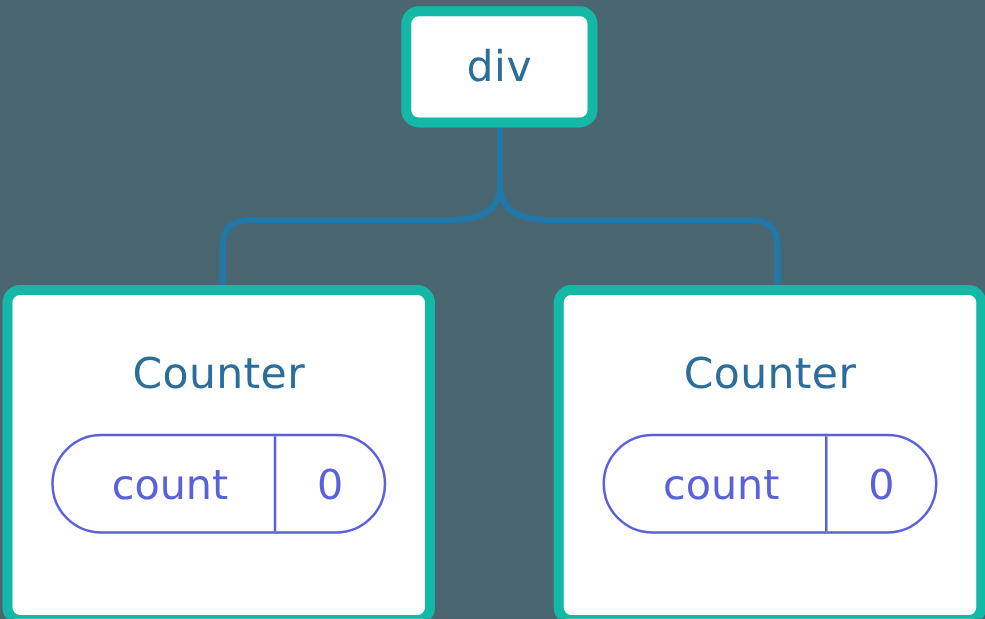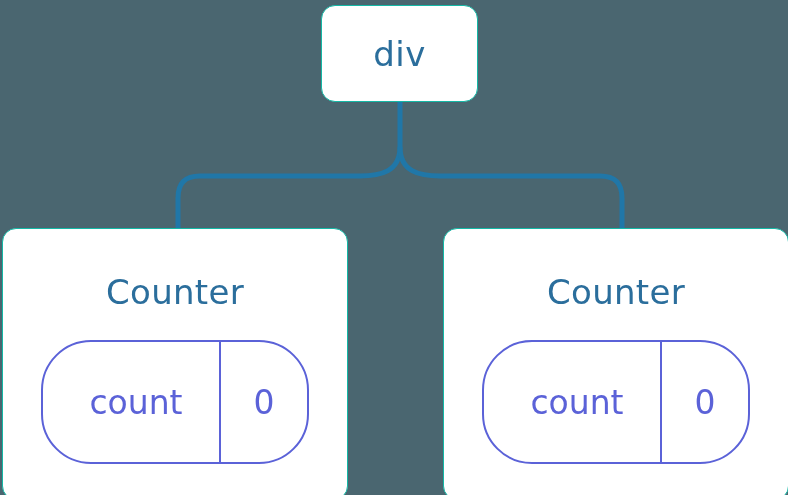--- a/index.html
+++ b/index.html
@@ -26,21 +26,21 @@
     top: 0;
     width: 788px;
     height: 495px;
     pointer-events: none;
   }
 
   
   .node {
     position: absolute;
     background: #ffffff;
-    border: 1px solid #14b8a6;
+    border: 8px solid #14b8a6;
     border-radius: 14px;
     box-sizing: border-box;
     display: flex;
     flex-direction: column;
     align-items: center;
   }
 
   
   .node-root {
     left: 321px;
@@ -70,21 +70,21 @@
     font-size: 34px;
     color: #2b6e9c;
     line-height: 1;
     margin-top: 46px;
     letter-spacing: 0.3px;
   }
 
   
   .state-pill {
     margin-top: 31px;
-    height: 124px;
+    height: 80px;
     width: 268px;
     border: 2px solid #5b62d8;
     border-radius: 50px;
     box-sizing: border-box;
     display: flex;
     align-items: stretch;
     background: transparent;
   }
   .state-key,
   .state-value {

